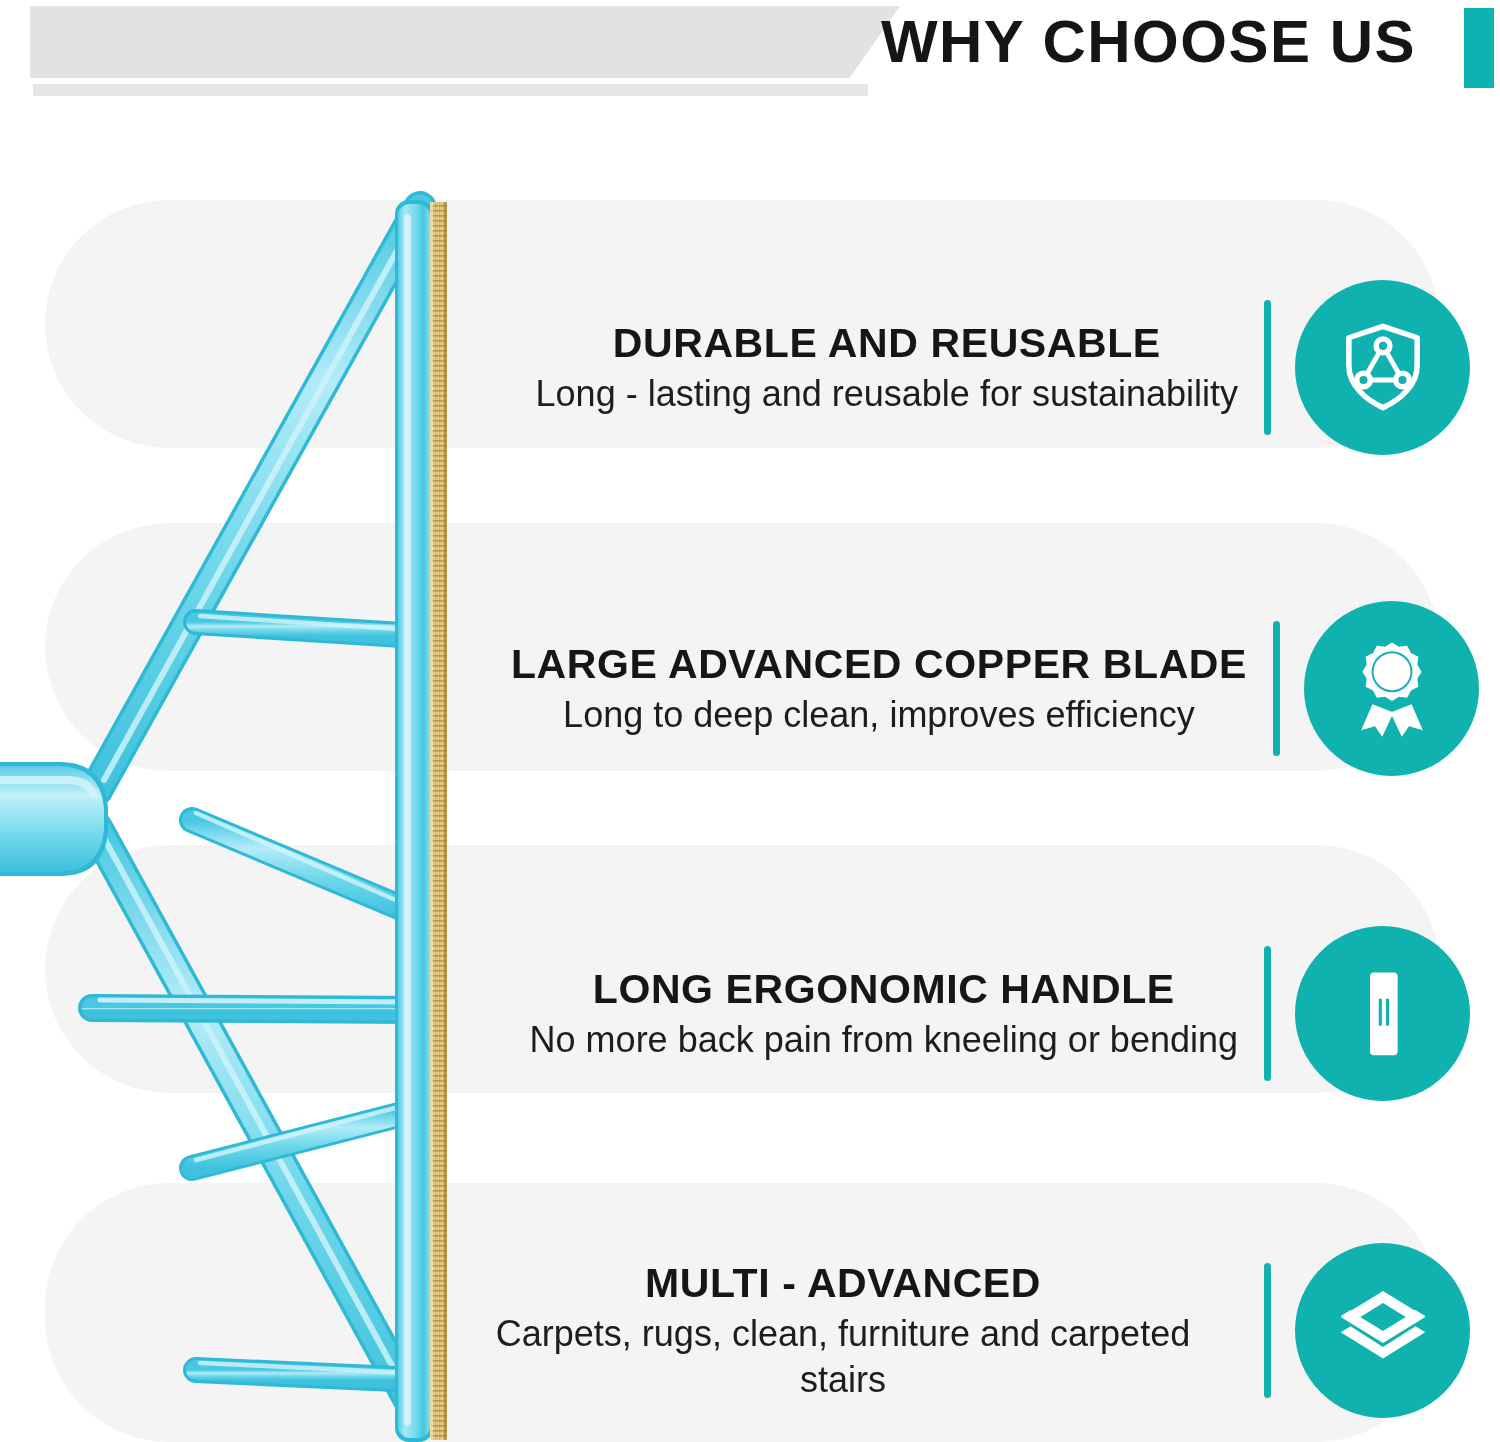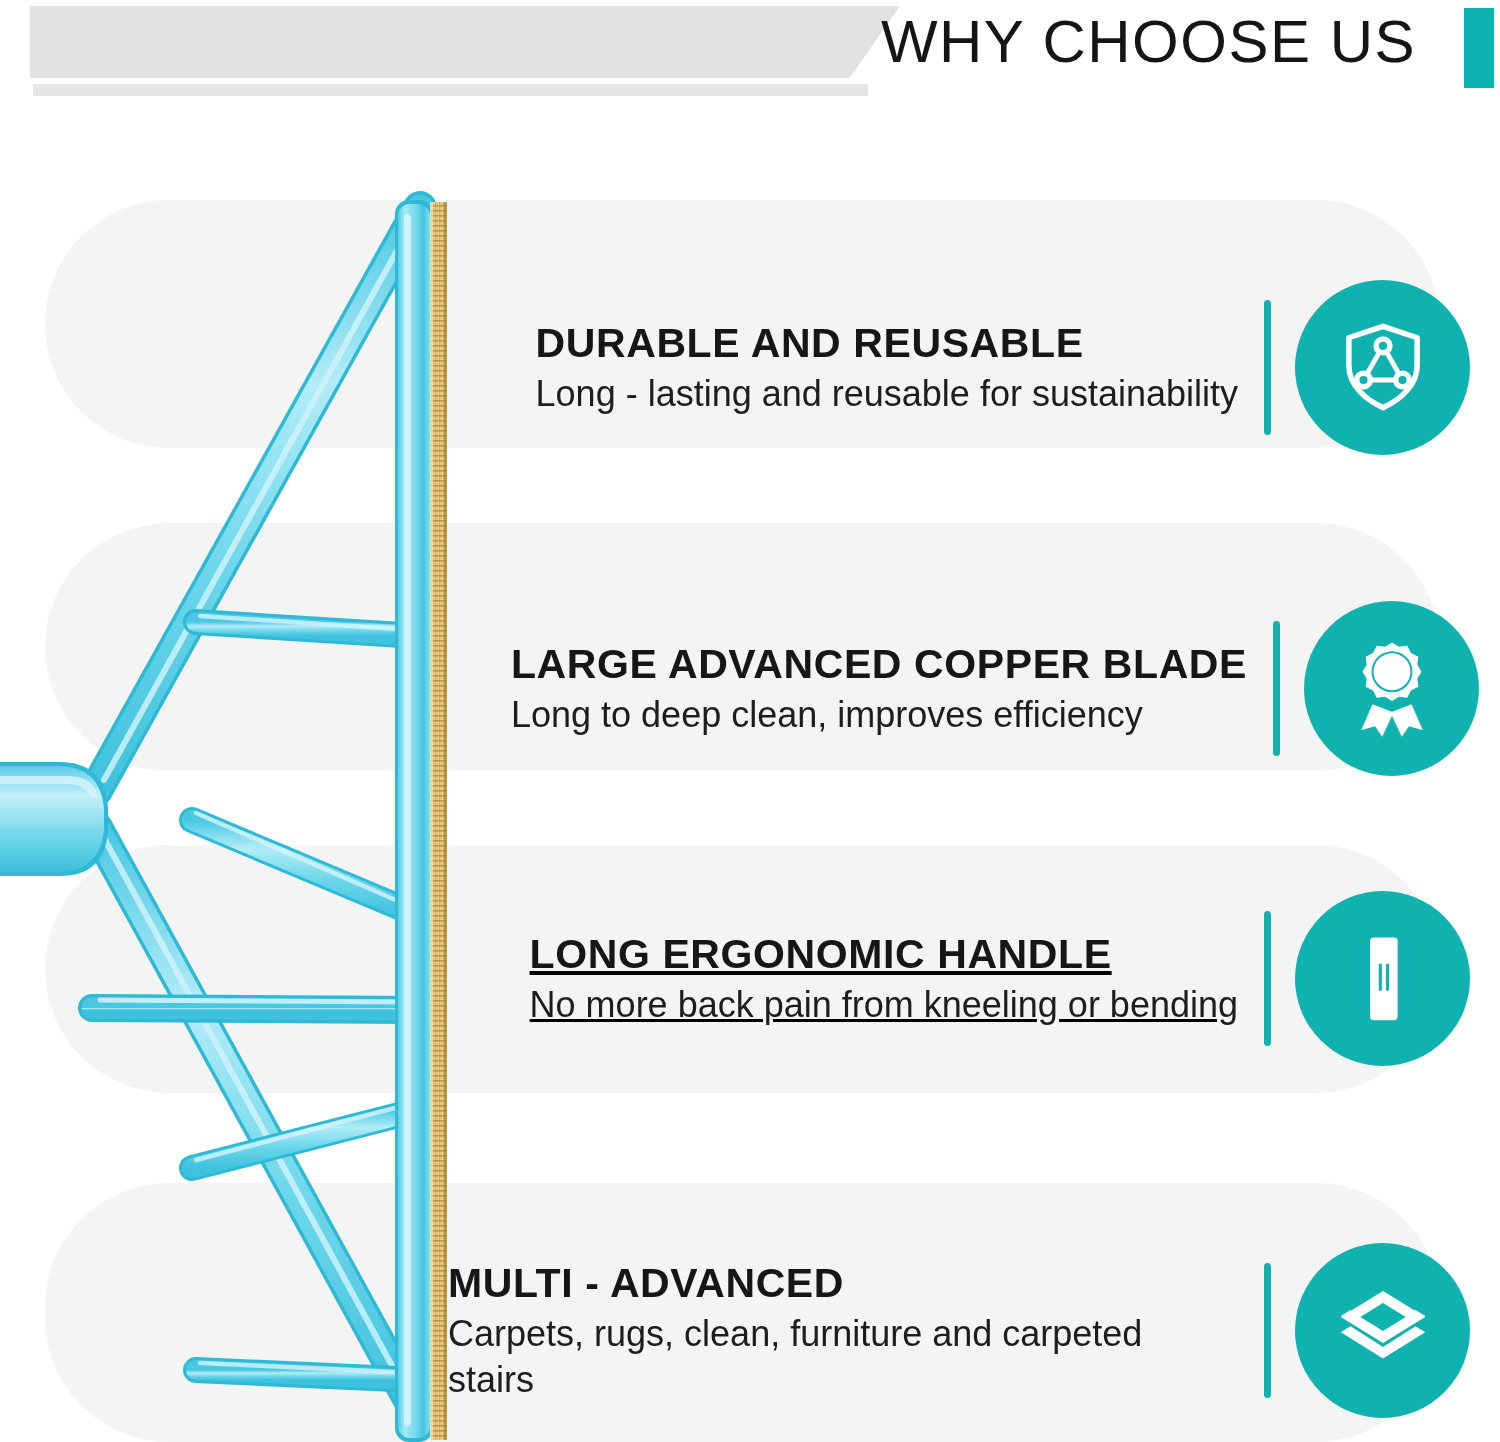--- a/index.html
+++ b/index.html
@@ -19,21 +19,21 @@
     position:absolute;left:30px;top:6px;width:870px;height:72px;
     background:#e2e2e2;
     clip-path:polygon(0 0, 100% 0, 94.2% 100%, 0 100%);
   }
   .hdr-strip{
     position:absolute;left:33px;top:84px;width:835px;height:12px;
     background:#e6e6e6;
   }
   .hdr-title{
     position:absolute;right:84px;top:10px;
-    font-size:60px;font-weight:normal;letter-spacing:1.5px;
+    font-size:60px;font-weight:bold;letter-spacing:1.5px;
     color:#151515;line-height:64px;white-space:nowrap;
     font-family:"Liberation Sans", sans-serif;
   }
   .hdr-accent{
     position:absolute;left:1464px;top:8px;width:30px;height:80px;
     background:#0db3b0;
   }
 
   
   .panel{
@@ -42,25 +42,25 @@
   }
   .panel.p1{top:200px;}
   .panel.p2{top:523px;}
   .panel.p3{top:845px;}
   .panel.p4{top:1183px;height:259px;border-bottom-left-radius:124px;border-bottom-right-radius:124px;}
 
   
   .frow{position:absolute;left:430px;width:1040px;height:210px;display:flex;align-items:center;justify-content:flex-end;}
   .frow.r1{top:262px;}
   .frow.r2{top:583px;margin-left:9px;}
-  .frow.r3{top:873px;text-decoration:underline;}
+  .frow.r3{top:908px;}
   .frow.r4{top:1225px;}
 
   .ftext{
-    text-align:left;
+    text-align:center;
     padding-right:26px;
     max-width:790px;
     color:#1b1b1b;
   }
   .ftitle{
     font-size:41px;
     font-weight:bold;
     letter-spacing:0.6px;
     line-height:50px;
     color:#161616;

